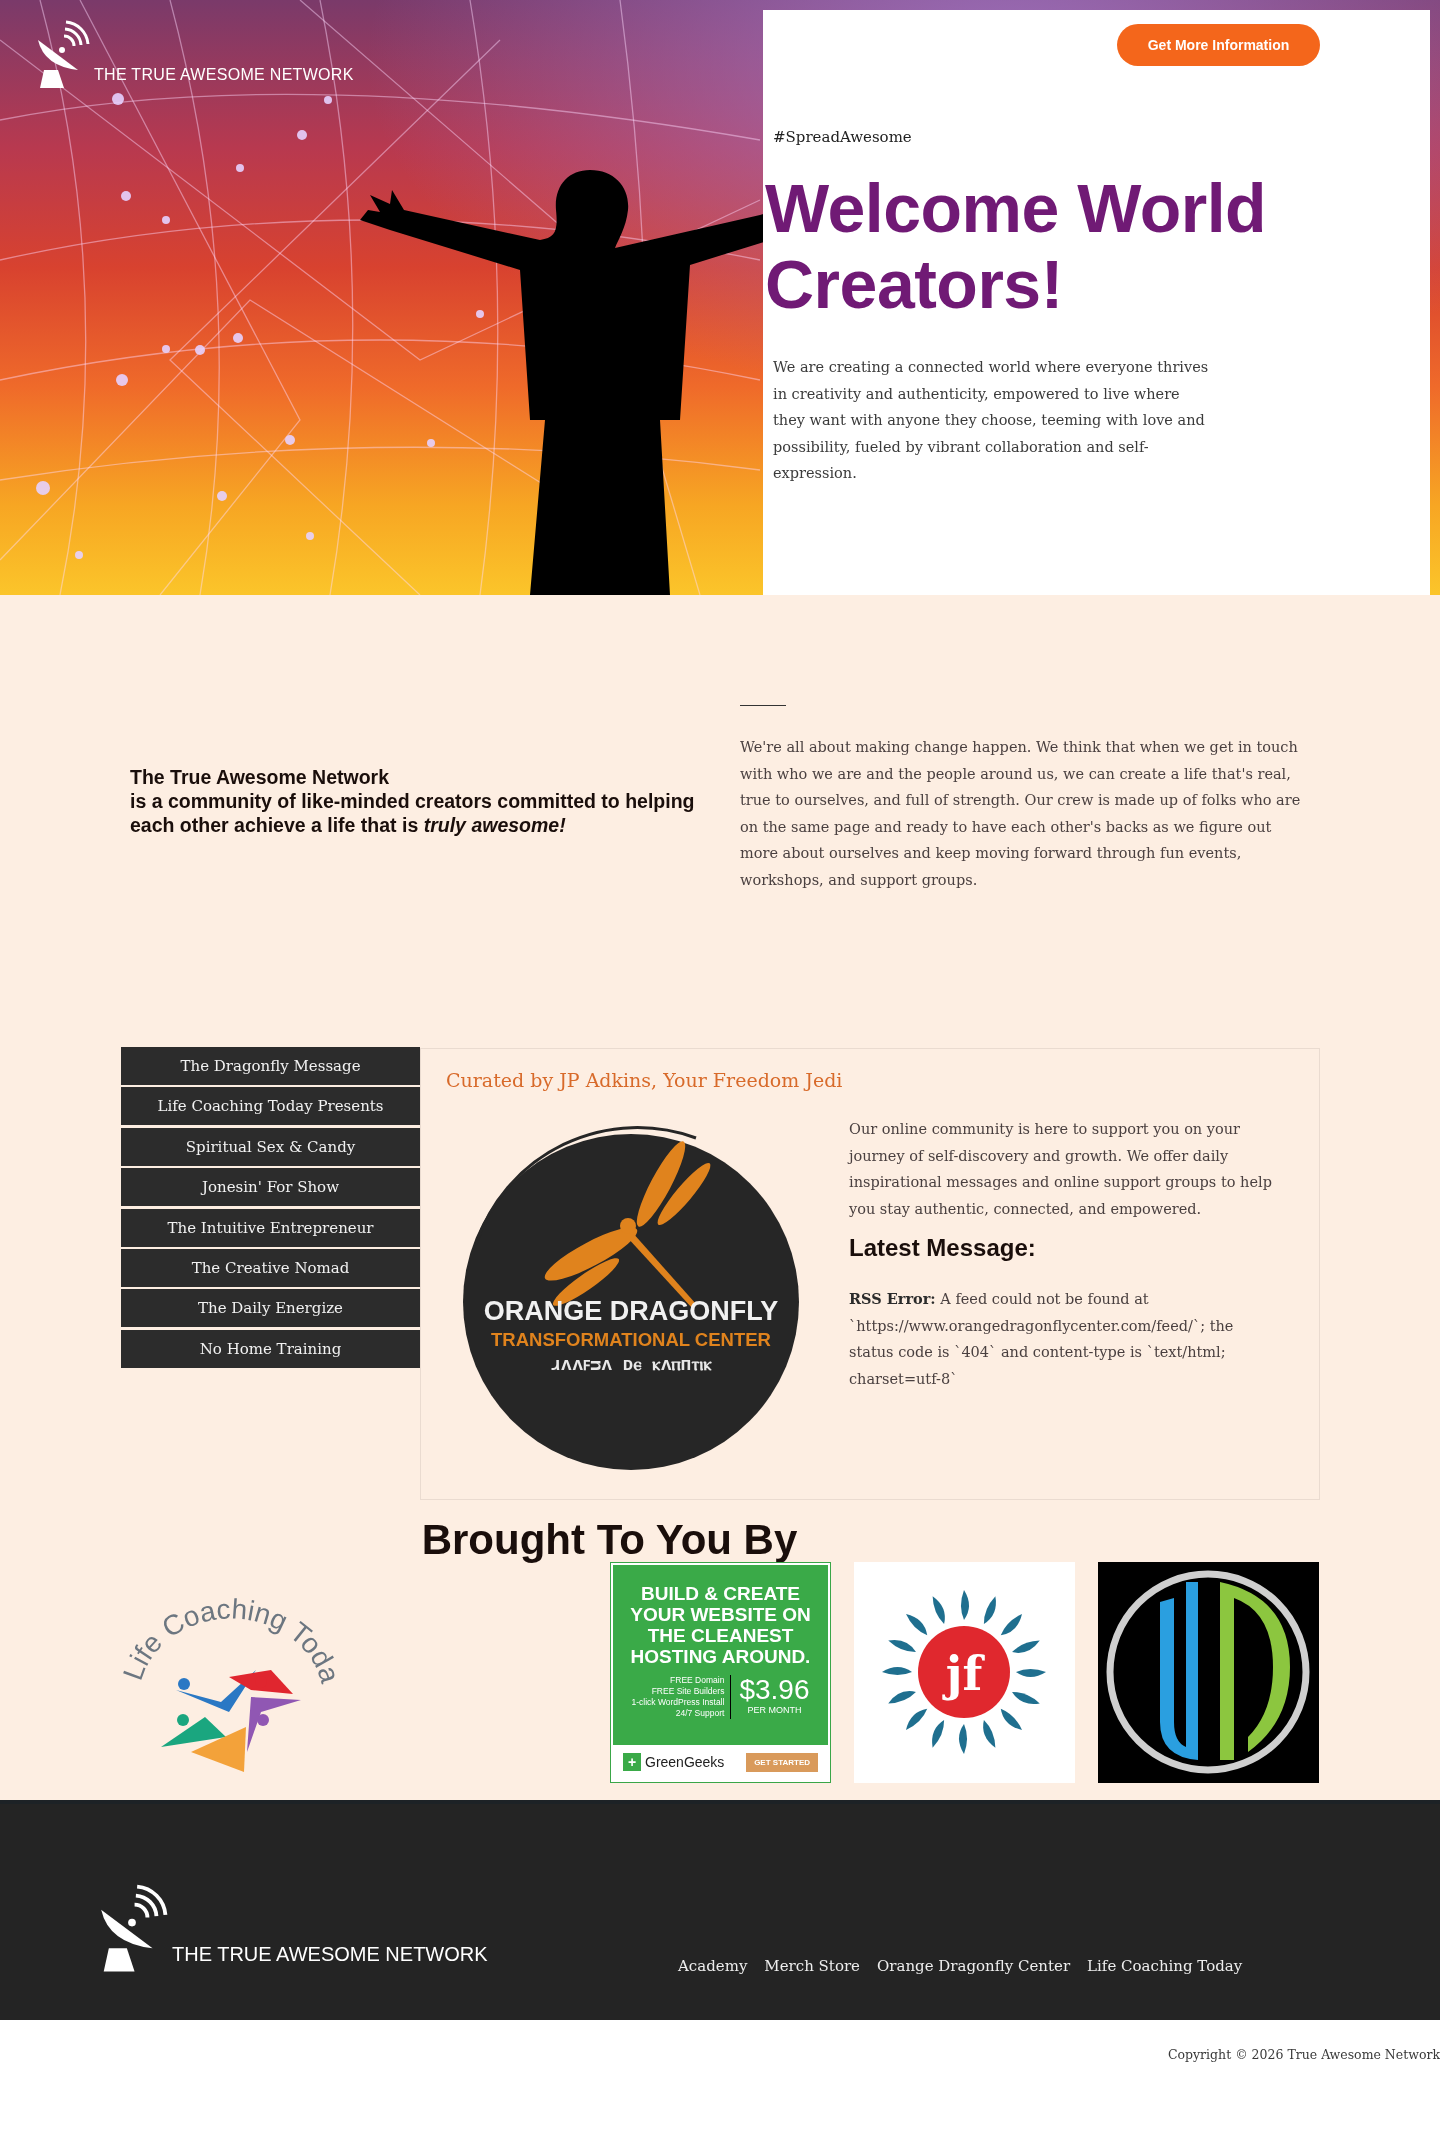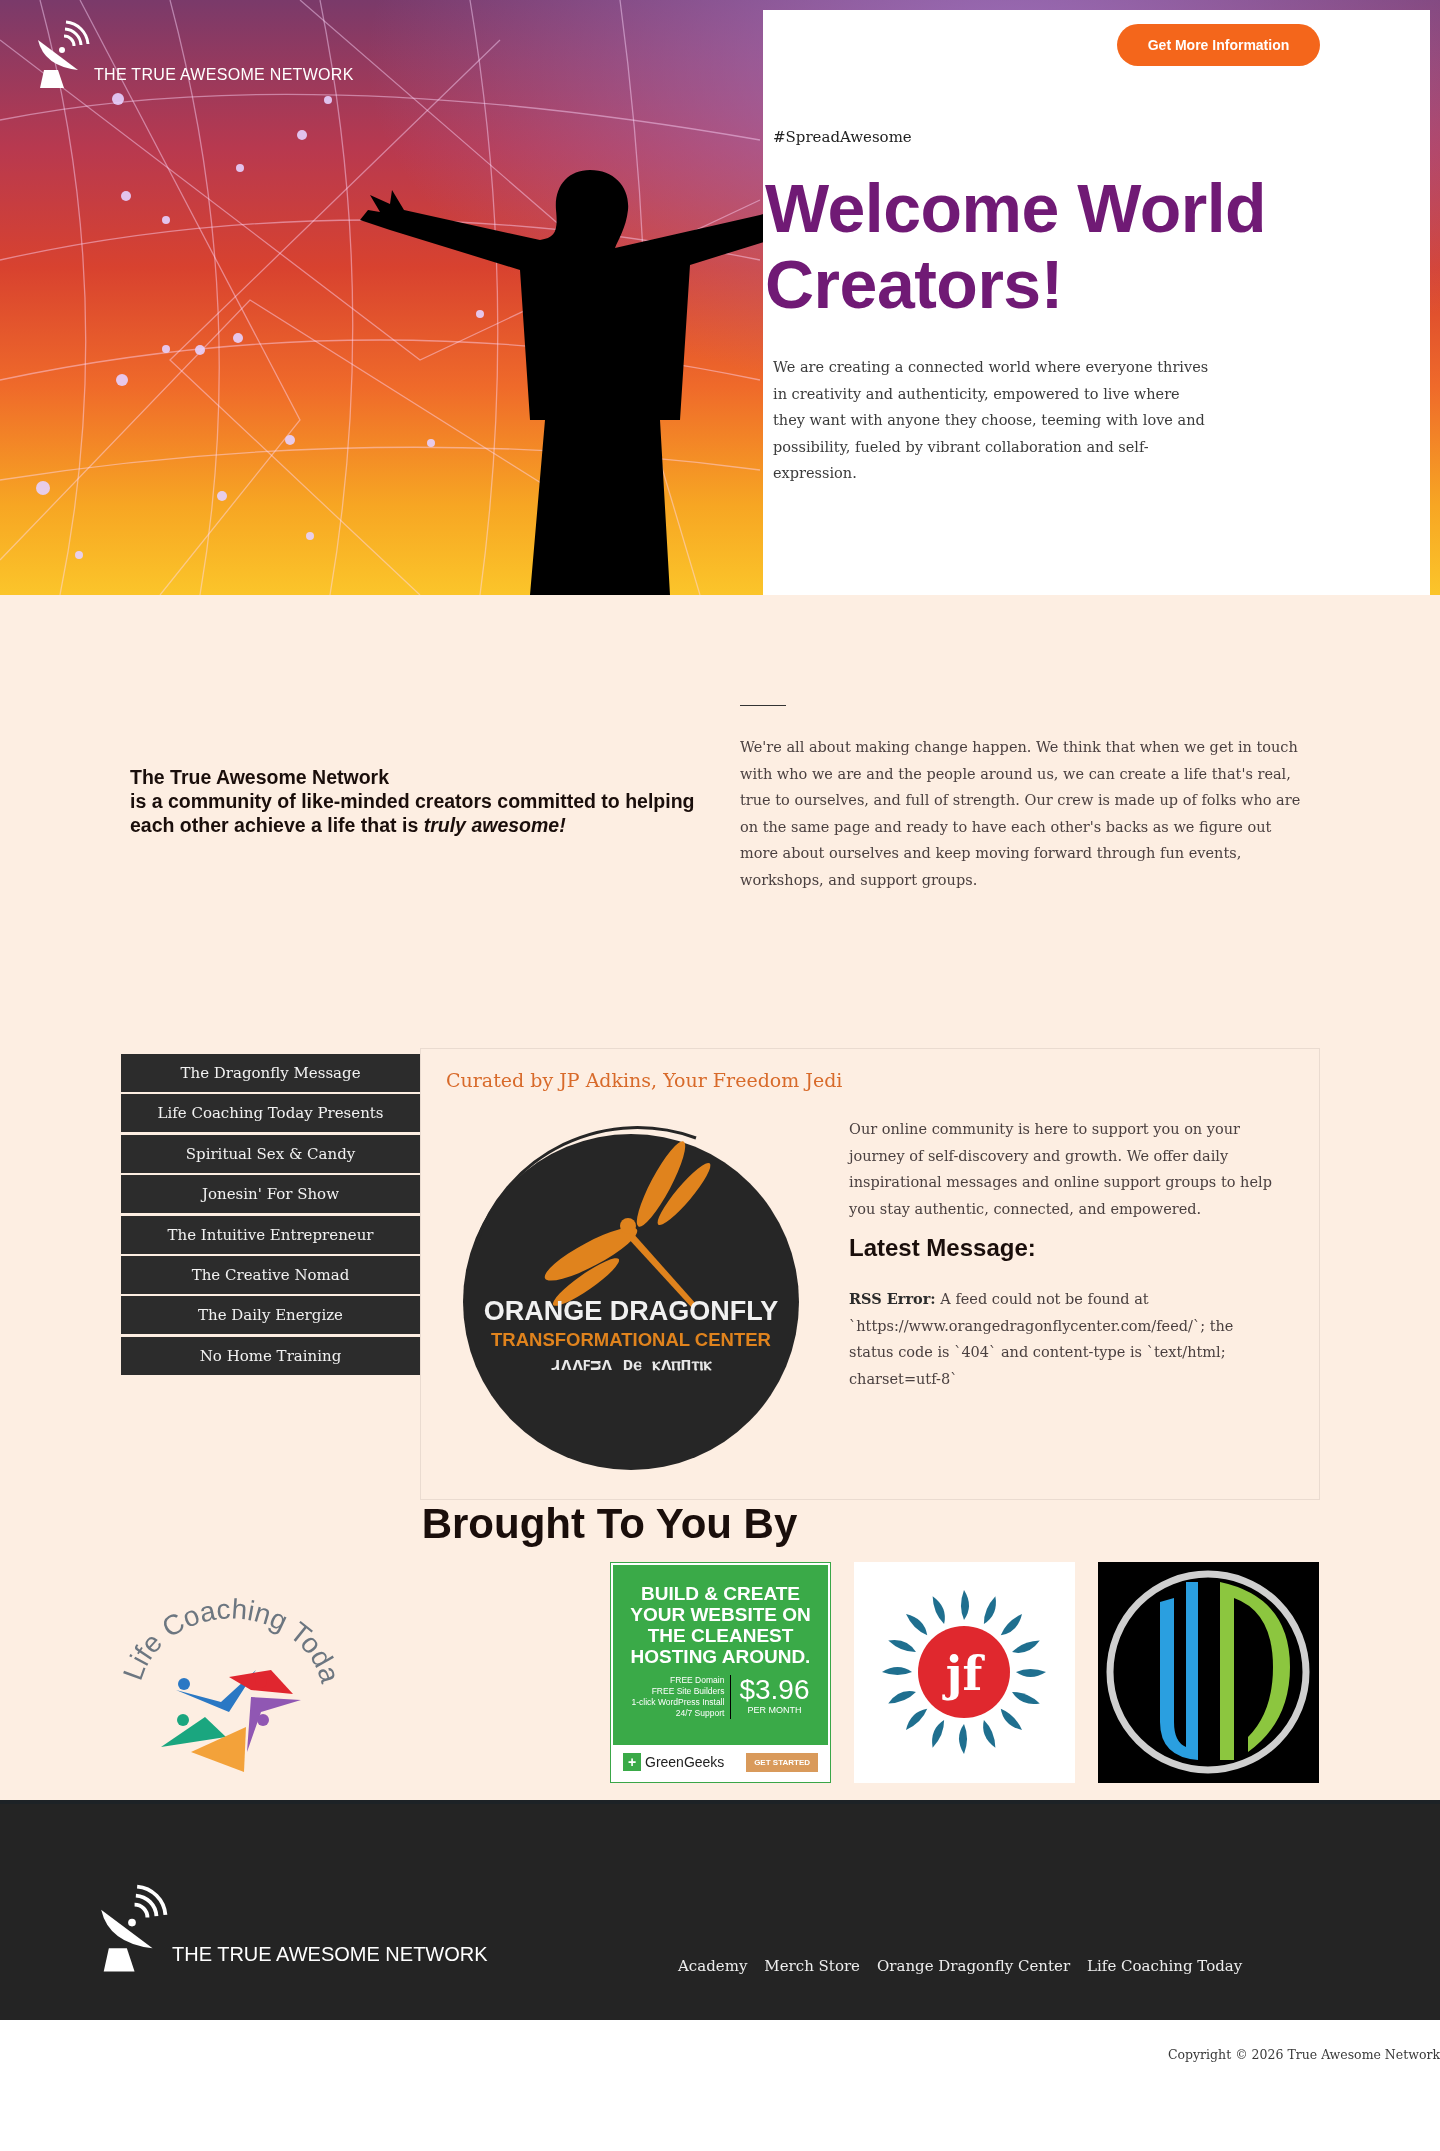--- a/index.html
+++ b/index.html
@@ -51,41 +51,41 @@
   .about .rule { position: absolute; left: 740px; top: 110px; width: 46px; height: 1px; background: #333; }
   .about .body {
     position: absolute; left: 740px; top: 139px; width: 570px; font-size: 14.5px; line-height: 26.5px; color: #4a4040;
   }
 
   .broadcast { position: relative; height: 510px; }
   .broadcast h2 {
     position: absolute; left: 120px; top: 24px; font-family: "Liberation Sans", sans-serif; font-weight: bold;
     font-size: 24px; color: #1a0e0b;
   }
-  .tabs { position: absolute; left: 121px; top: 64px; width: 246px; }
+  .tabs { position: absolute; left: 121px; top: 57px; width: 246px; }
   .tab {
     display: block; width: 299px; height: 38px; margin-bottom: 2.4px; background: #2c2c2c; color: #f2f2f2;
     font-size: 15px; text-align: center; line-height: 38px; cursor: pointer; border: none;
     font-family: "DejaVu Serif", serif;
   }
   .panel {
     position: absolute; left: 420px; top: 58px; width: 900px; height: 452px; border: 1px solid #eadbd0;
   }
   .curated { position: absolute; left: 25px; top: 20px; color: #d86a2a; font-size: 19px; }
   .od-logo { position: absolute; left: 35px; top: 75px; }
   .panel-body {
     position: absolute; left: 428px; top: 67px; width: 440px; font-size: 14.5px; line-height: 26.5px; color: #4a4040;
   }
   .latest { position: absolute; left: 428px; top: 185px; font-family: "Liberation Sans", sans-serif; font-weight: bold; font-size: 24px; color: #1a0e0b; }
   .rss { position: absolute; left: 428px; top: 237px; width: 430px; font-size: 14.5px; line-height: 26.5px; color: #4a4040; }
   .rss b { color: #2b2b2b; }
 
   .sponsors { position: relative; height: 300px; }
   .sponsors h2 {
-    position: absolute; left: 0; width: 1219px; text-align: center; top: 0; font-family: "Liberation Sans", sans-serif;
+    position: absolute; left: 0; width: 1219px; text-align: center; top: 16px; font-family: "Liberation Sans", sans-serif;
     font-weight: bold; font-size: 42px; color: #1a0e0b;
   }
   .sp { position: absolute; top: 62px; width: 221px; height: 221px; cursor: pointer; }
 
   
   .footer { position: relative; height: 220px; background: #242424; border-top: 4px solid #1d2226; }
   .footer .flogo { position: absolute; left: 96px; top: 80px; display: flex; align-items: flex-end; gap: 4px; }
   .footer .flogo-text { font-family: "Liberation Sans", sans-serif; color: #fff; font-size: 20px; padding-bottom: 8px; font-weight: 300; }
   .footer nav { position: absolute; left: 678px; top: 153px; display: flex; gap: 17px; }
   .footer nav a { color: #eee; font-size: 15px; text-decoration: none; cursor: pointer; }

